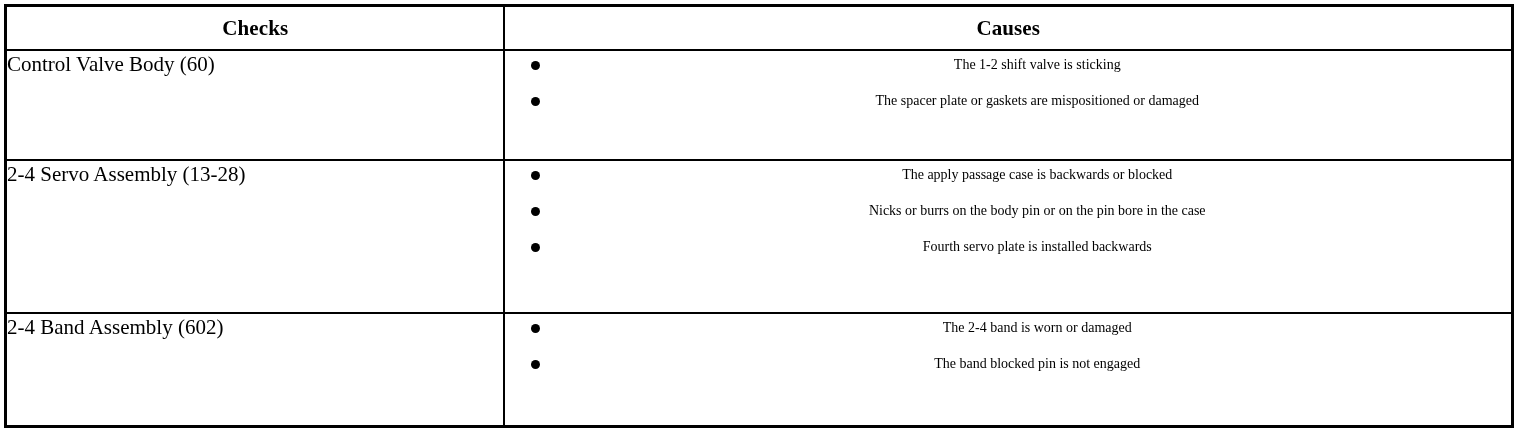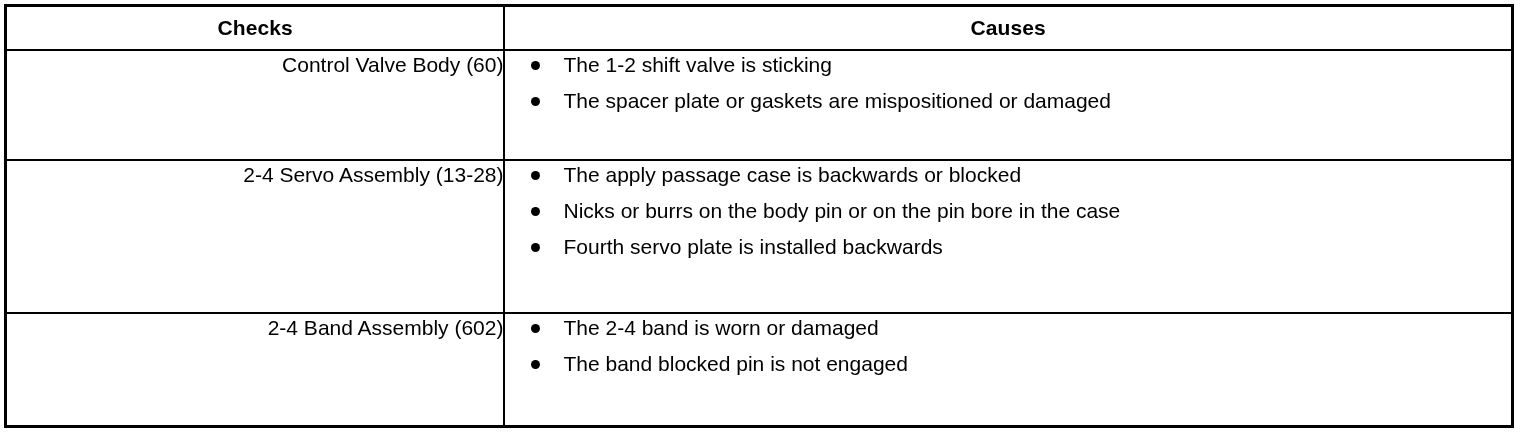--- a/index.html
+++ b/index.html
@@ -32,20 +32,21 @@
     border: 3px solid #000000;
     background: #ffffff;
   }
 
   table.diag-table td,
   table.diag-table th {
     border: 2px solid #000000;
     vertical-align: top;
     padding: 0;
     background: #ffffff;
+    font-family: Liberation Serif, serif;
   }
 
   col.col-checks { width: 498px; }
   col.col-causes { width: 1006px; }
 
   
   thead th {
     height: 42px;
     text-align: center;
     vertical-align: middle;
@@ -57,27 +58,27 @@
     display: block;
     line-height: 42px;
   }
 
   
   .checks-cell {
     padding: 7px 0 0 8px;
     font-size: 21px;
     line-height: 27px;
     white-space: nowrap;
-    text-align: right;
   }
 
   .causes-cell {
     padding: 7px 0 0 0;
-    font-size: 21px;
+    font-size: 14px;
     line-height: 27px;
+    text-align: center;
   }
 
   
   .plain-line {
     padding: 0 0 0 8px;
     line-height: 29px;
     white-space: nowrap;
   }
 
   

